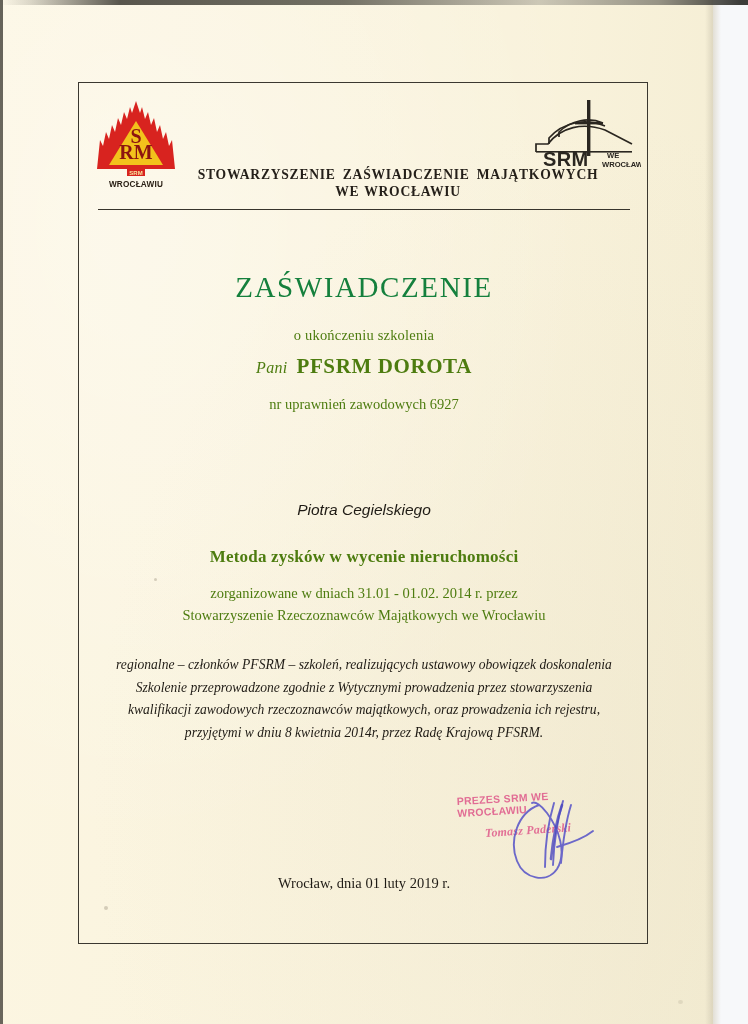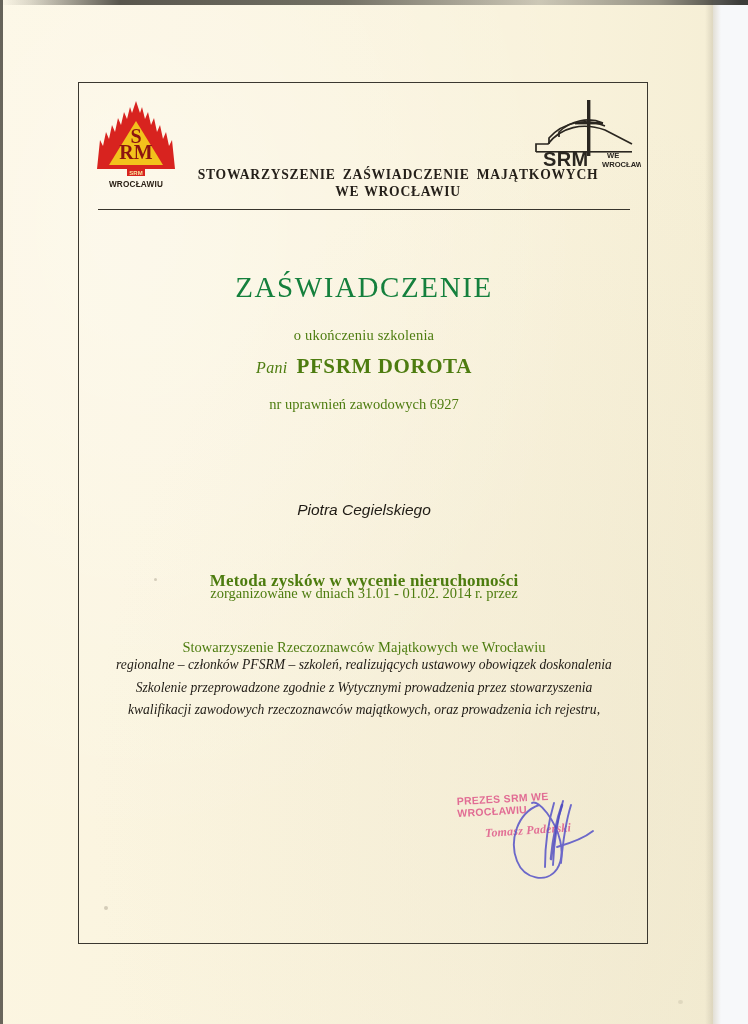--- a/index.html
+++ b/index.html
@@ -198,34 +198,33 @@
     color: #1f1b15;
     margin-top: 18px;
   }
 
   .topic-label {
     top: 440px;
     font-size: 14.5px;
   }
 
   .topic {
-    top: 488px;
+    top: 464px;
     font-weight: bold;
     font-size: 17px;
     letter-spacing: .2px;
   }
 
   .organized-1 {
     top: 502px;
     font-size: 14.5px;
   }
   .organized-2 {
     top: 524px;
     font-size: 14.5px;
-    margin-top: 32px;
   }
 
   
   .note {
     position: absolute;
     left: 22px;
     top: 571px;
     width: 526px;
     text-align: center;
     font-style: italic;
@@ -380,20 +379,21 @@
 
     <div class="block topic">Metoda zysków w  wycenie nieruchomości</div>
 
     <div class="block organized-1">zorganizowane w dniach 31.01 - 01.02. 2014 r. przez</div>
     <div class="block organized-2">Stowarzyszenie Rzeczoznawców Majątkowych we Wrocławiu</div>
 
     <div class="note">
       <span>regionalne – członków PFSRM – szkoleń, realizujących ustawowy obowiązek doskonalenia</span>
       <span>Szkolenie przeprowadzone zgodnie z Wytycznymi prowadzenia przez stowarzyszenia</span>
       <span>kwalifikacji zawodowych rzeczoznawców majątkowych, oraz prowadzenia ich rejestru,</span>
+      <span>przyjętymi w dniu 8 kwietnia 2014r, przez Radę Krajową PFSRM.</span>
     </div>
 
     <div class="stamp-area">
       <div class="stamp-line1">PREZES SRM WE WROCŁAWIU</div>
       <div class="stamp-line2">Tomasz Paderski</div>
 
       <svg class="signature-svg" viewBox="0 0 120 100">
         <g fill="none" stroke="#5a56c8" stroke-width="1.9" stroke-linecap="round" opacity="0.88">
 
           <path d="M40 16 C18 24 10 52 18 72 C25 90 48 95 58 80 C68 64 60 40 48 24 C42 16 36 12 33 14"></path>
@@ -403,15 +403,16 @@
           <path d="M62 74 C64 52 67 32 72 16"></path>
 
           <path d="M58 58 C72 54 84 50 94 42"></path>
         </g>
         <g fill="none" stroke="#4b47bd" stroke-width="2.6" stroke-linecap="round" opacity="0.8">
           <path d="M52 70 C54 50 58 30 63 16"></path>
         </g>
       </svg>
     </div>
 
+    <div class="issued">Wrocław, dnia 01 luty 2019 r.</div>
 
   </div>
 </div>
 
 </body></html>

